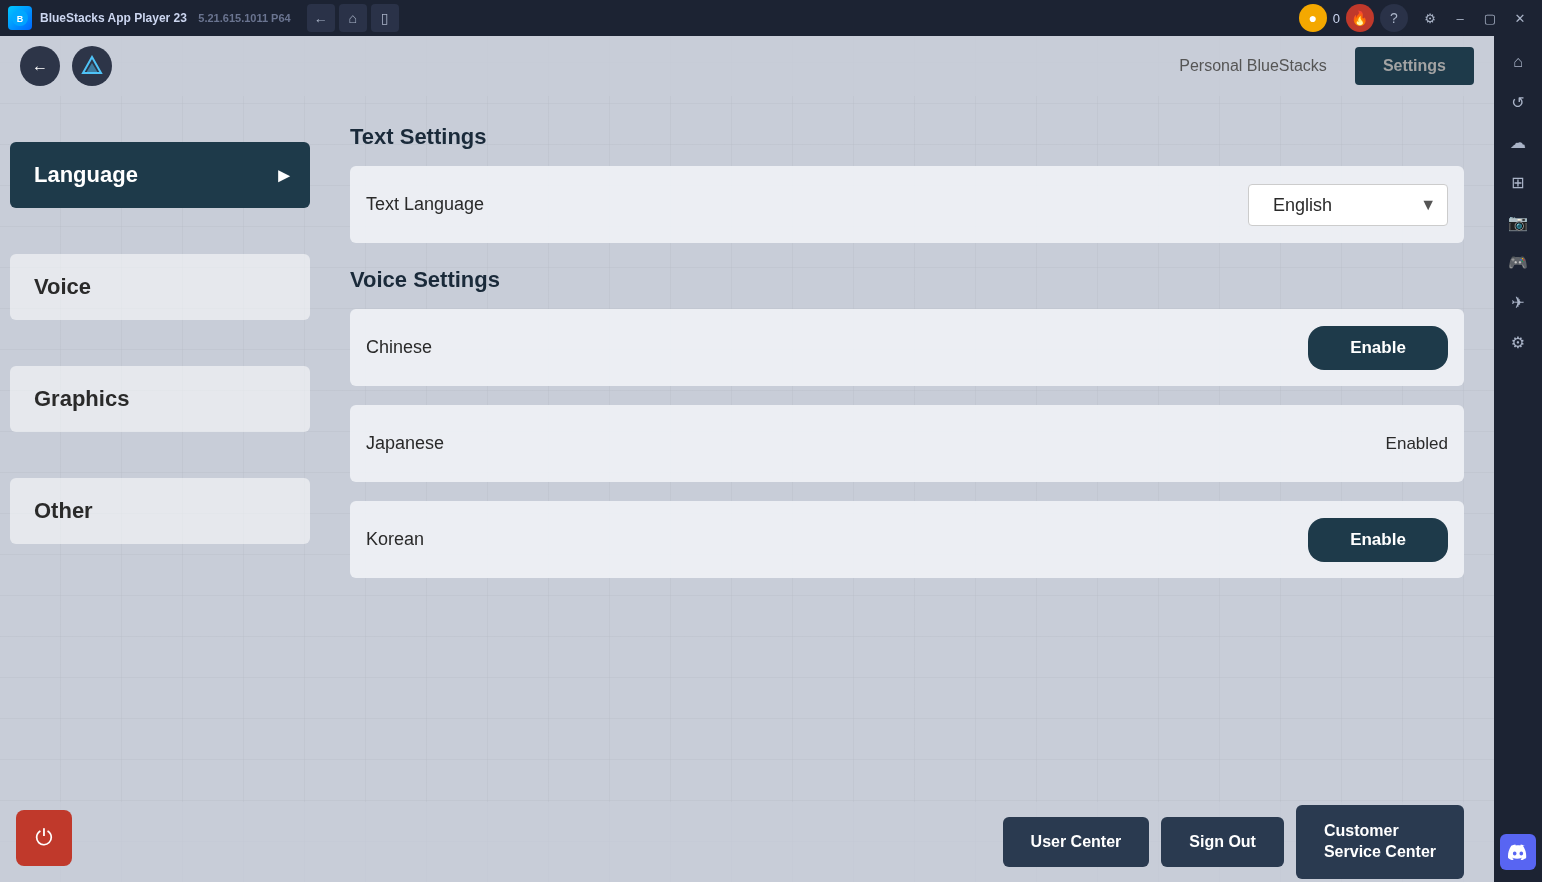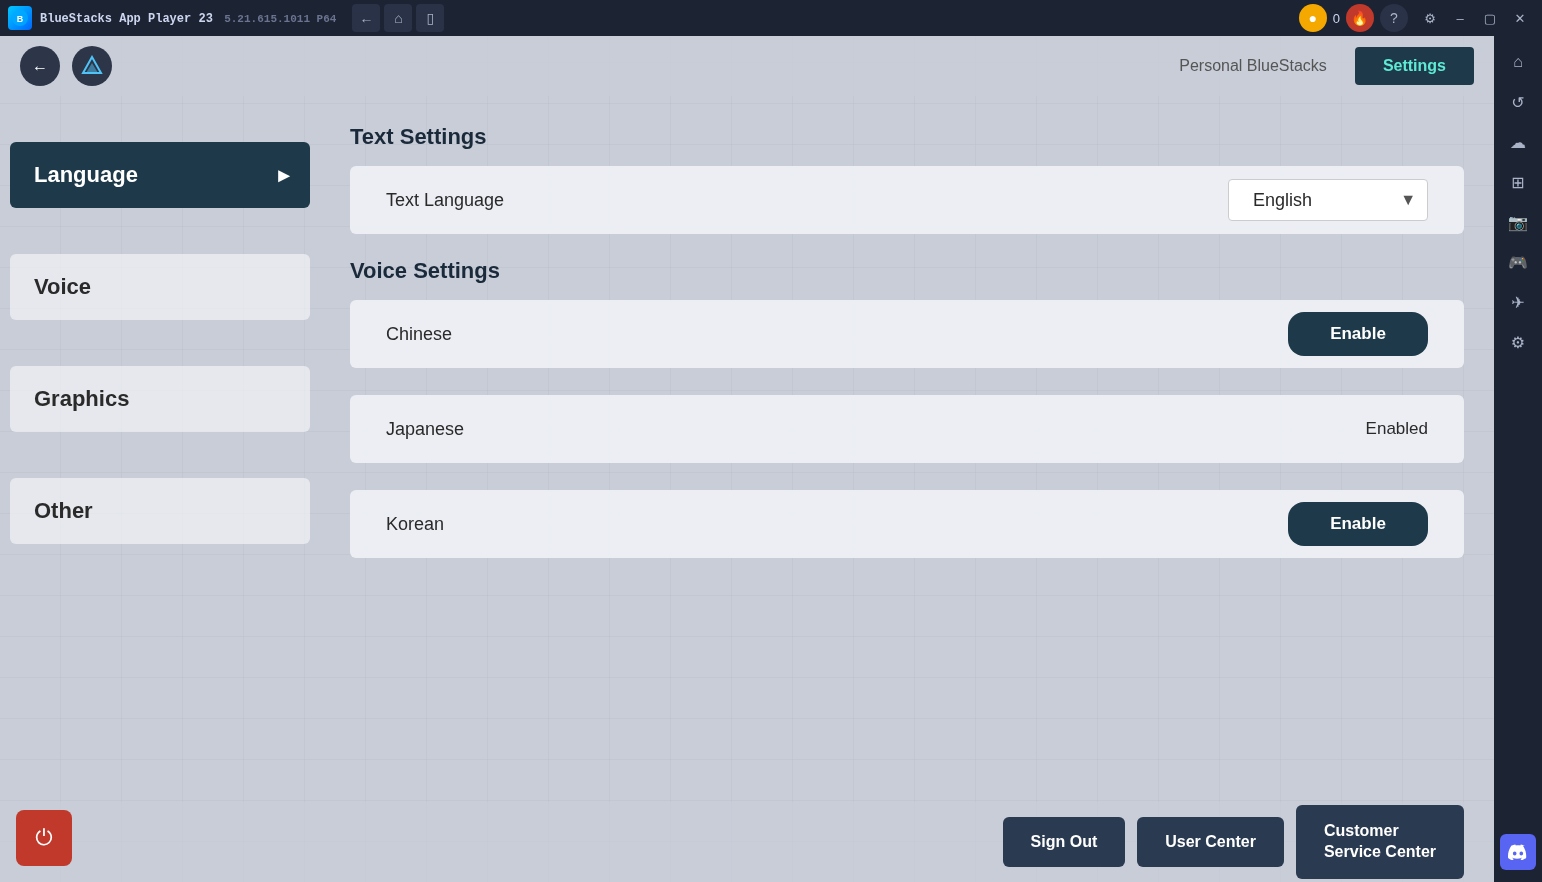--- a/index.html
+++ b/index.html
@@ -38,21 +38,20 @@
       color: white;
       font-weight: bold;
     }
     .title-bar-text {
       color: #aab4c8;
       font-size: 12px;
     }
     .title-bar-text span {
       color: #ccd6f0;
       font-weight: 600;
-      font-family: Liberation Mono, monospace;
     }
     .title-bar-nav {
       display: flex;
       align-items: center;
       gap: 4px;
       margin-left: 16px;
     }
     .nav-btn {
       width: 28px;
       height: 28px;
@@ -173,21 +172,21 @@
       padding: 10px 28px;
       font-size: 16px;
       cursor: pointer;
       border-radius: 4px;
     }
     .header-tab.inactive {
       color: #555;
       background: transparent;
     }
     .header-tab.active {
-      color: #5eead4;
+      color: #a3a3a3;
       background: #1e3a4a;
       font-weight: 700;
     }
 
     
     .content-layout {
       flex: 1;
       display: flex;
       overflow: hidden;
     }
@@ -235,23 +234,23 @@
       font-weight: 700;
       color: #1a2a3a;
       margin-bottom: 16px;
       margin-top: 8px;
     }
     .settings-row {
       background: rgba(240,242,246,0.9);
       border-radius: 6px;
       display: flex;
       align-items: center;
-      padding: 0 36px;
-      height: 68px;
-      margin-bottom: 12px;
+      padding: 0 16px;
+      height: 77px;
+      margin-bottom: 4px;
     }
     .settings-row-label {
       font-size: 18px;
       color: #2a2a2a;
       flex: 1;
     }
     .dropdown-container {
       position: relative;
       display: flex;
       align-items: center;
@@ -454,21 +453,21 @@
             <span class="settings-row-label">Korean</span>
             <button class="enable-btn">Enable</button>
           </div>
         </div>
       </div>
 
     </div>
   </div>
 
   <div class="bottom-bar">
+    <button class="bottom-action-btn">User Center</button>
     <button class="bottom-action-btn">Sign Out</button>
-    <button class="bottom-action-btn">User Center</button>
     <button class="bottom-action-btn customer">Customer<br>Service Center</button>
   </div>
 </div>
 
 <div class="power-btn" style="position:fixed; bottom:16px; left:16px; z-index:200;">
   ⏻
 </div>
 
 </body></html>

